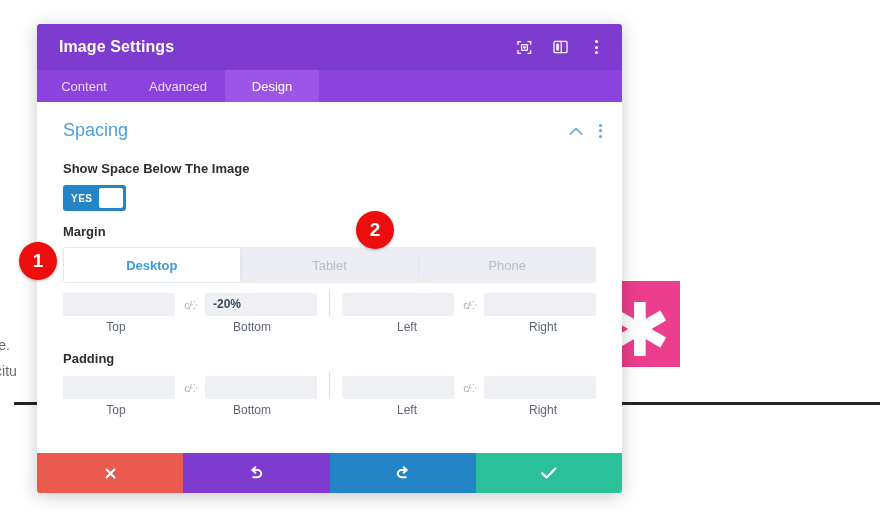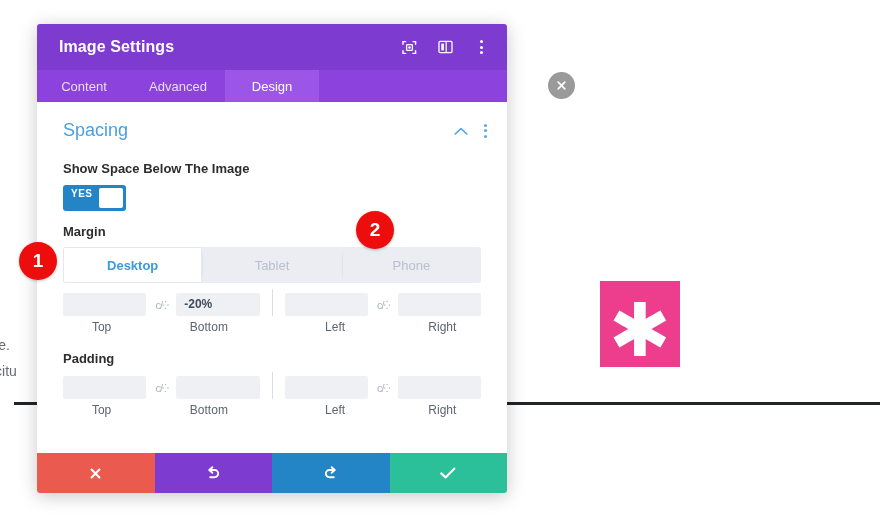--- a/index.html
+++ b/index.html
@@ -46,21 +46,21 @@
     background: #9a9a9a;
     display: flex; align-items: center; justify-content: center;
     box-shadow: 0 0 0 3px #ffffff;
     z-index: 4;
   }
   .bg-close-circle svg { display:block; }
 
   
   .modal {
     position: absolute; left: 37px; top: 24px;
-    width: 470px; height: 469px;
+    width: 585px; height: 469px;
     background: #ffffff;
     box-shadow: 0 3px 18px rgba(0,0,0,0.22);
     z-index: 10;
     display: flex; flex-direction: column;
     border-radius: 3px; overflow: hidden;
   }
 
   .modal-header {
     height: 46px; background: #7e3bd0;
     display: flex; align-items: center; padding: 0 18px 0 22px;
@@ -96,21 +96,21 @@
   .dots-blue { display:flex; flex-direction:column; gap:2.5px; align-items:center; cursor:pointer; }
   .dots-blue i { width:3px; height:3px; border-radius:50%; background:#5ba7e5; display:block; }
 
   .field-label {
     color:#2d2d2d; font-size:13px; font-weight:700; padding: 0 26px;
   }
   .lbl-toggle { margin-top: 20px; }
 
   .toggle {
     margin: 9px 26px 0 26px; width: 63px; height: 26px;
-    background:#2384c6; border-radius:3px; display:flex; 
+    background:#2384c6; border-radius:3px; display:flex; align-items:center;
     padding: 3px; cursor:pointer;
   }
   .toggle .txt { color:#fff; font-size:10px; font-weight:700; letter-spacing:.5px; padding: 0 6px 0 5px; }
   .toggle .knob { width:27px; height:20px; background:#fff; border-radius:2px; margin-left:auto; }
 
   .lbl-margin { margin-top: 13px; }
   .lbl-padding { margin-top: 17px; }
 
   .device-tabs {
     margin: 8px 26px 0 26px; display:flex; height: 36px;

